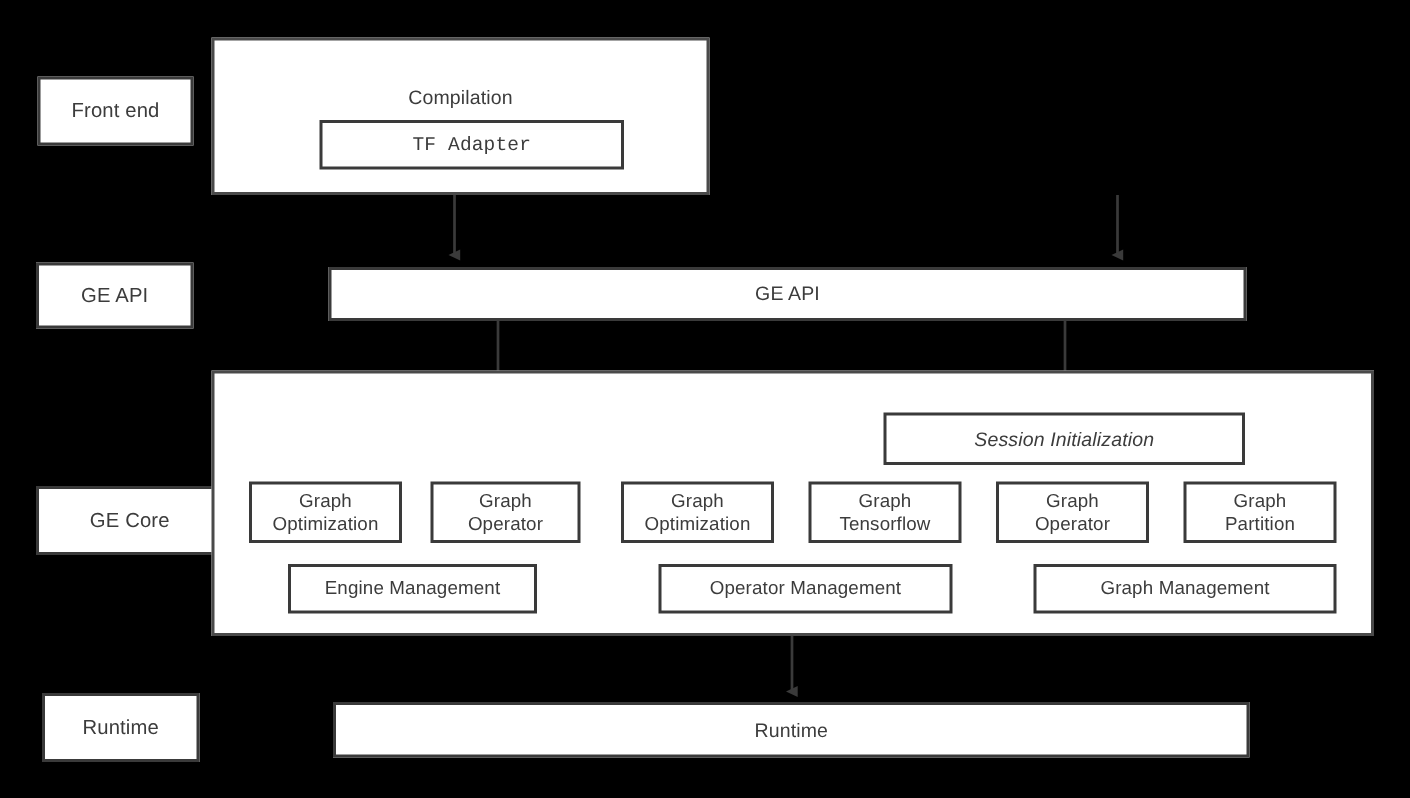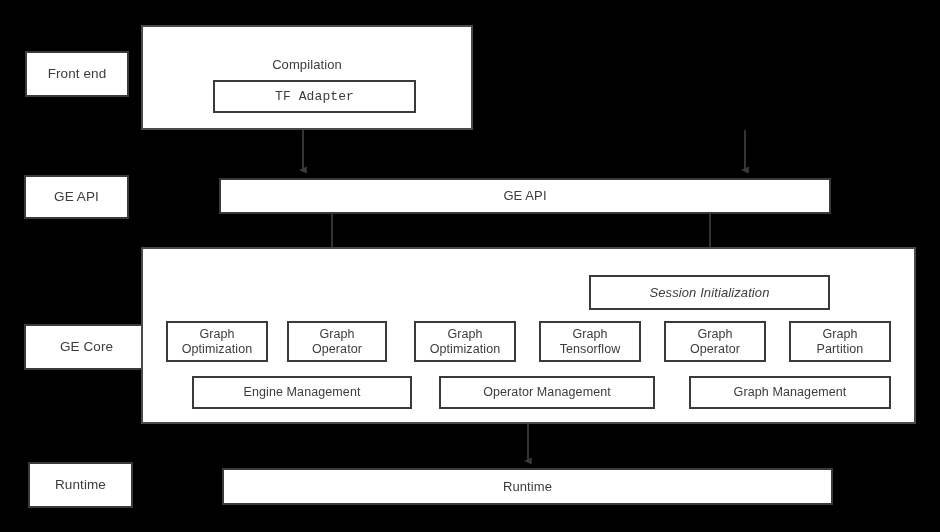--- a/index.html
+++ b/index.html
@@ -131,21 +131,21 @@
   <div class="box small-box" style="left:664px; top:321px; width:102px; height:41px; flex-direction:column;">
     <span>Graph</span>
     <span>Operator</span>
   </div>
 
   <div class="box small-box" style="left:789px; top:321px; width:102px; height:41px; flex-direction:column;">
     <span>Graph</span>
     <span>Partition</span>
   </div>
 
-  <div class="box mgmt-box" style="left:192px; top:376px; width:220px; height:33px;">Engine Management</div>
+  <div class="box mgmt-box" style="left:192px; top:376px; width:166px; height:33px;">Engine Management</div>
 
-  <div class="box mgmt-box" style="left:439px; top:376px; width:216px; height:33px;">Operator Management</div>
+  <div class="box mgmt-box" style="left:439px; top:376px; width:196px; height:33px;">Operator Management</div>
 
   <div class="box mgmt-box" style="left:689px; top:376px; width:202px; height:33px;">Graph Management</div>
 
   <div class="box wide-bar" style="left:222px; top:468px; width:611px; height:37px;">Runtime</div>
 
 </div>
 
 </body></html>

